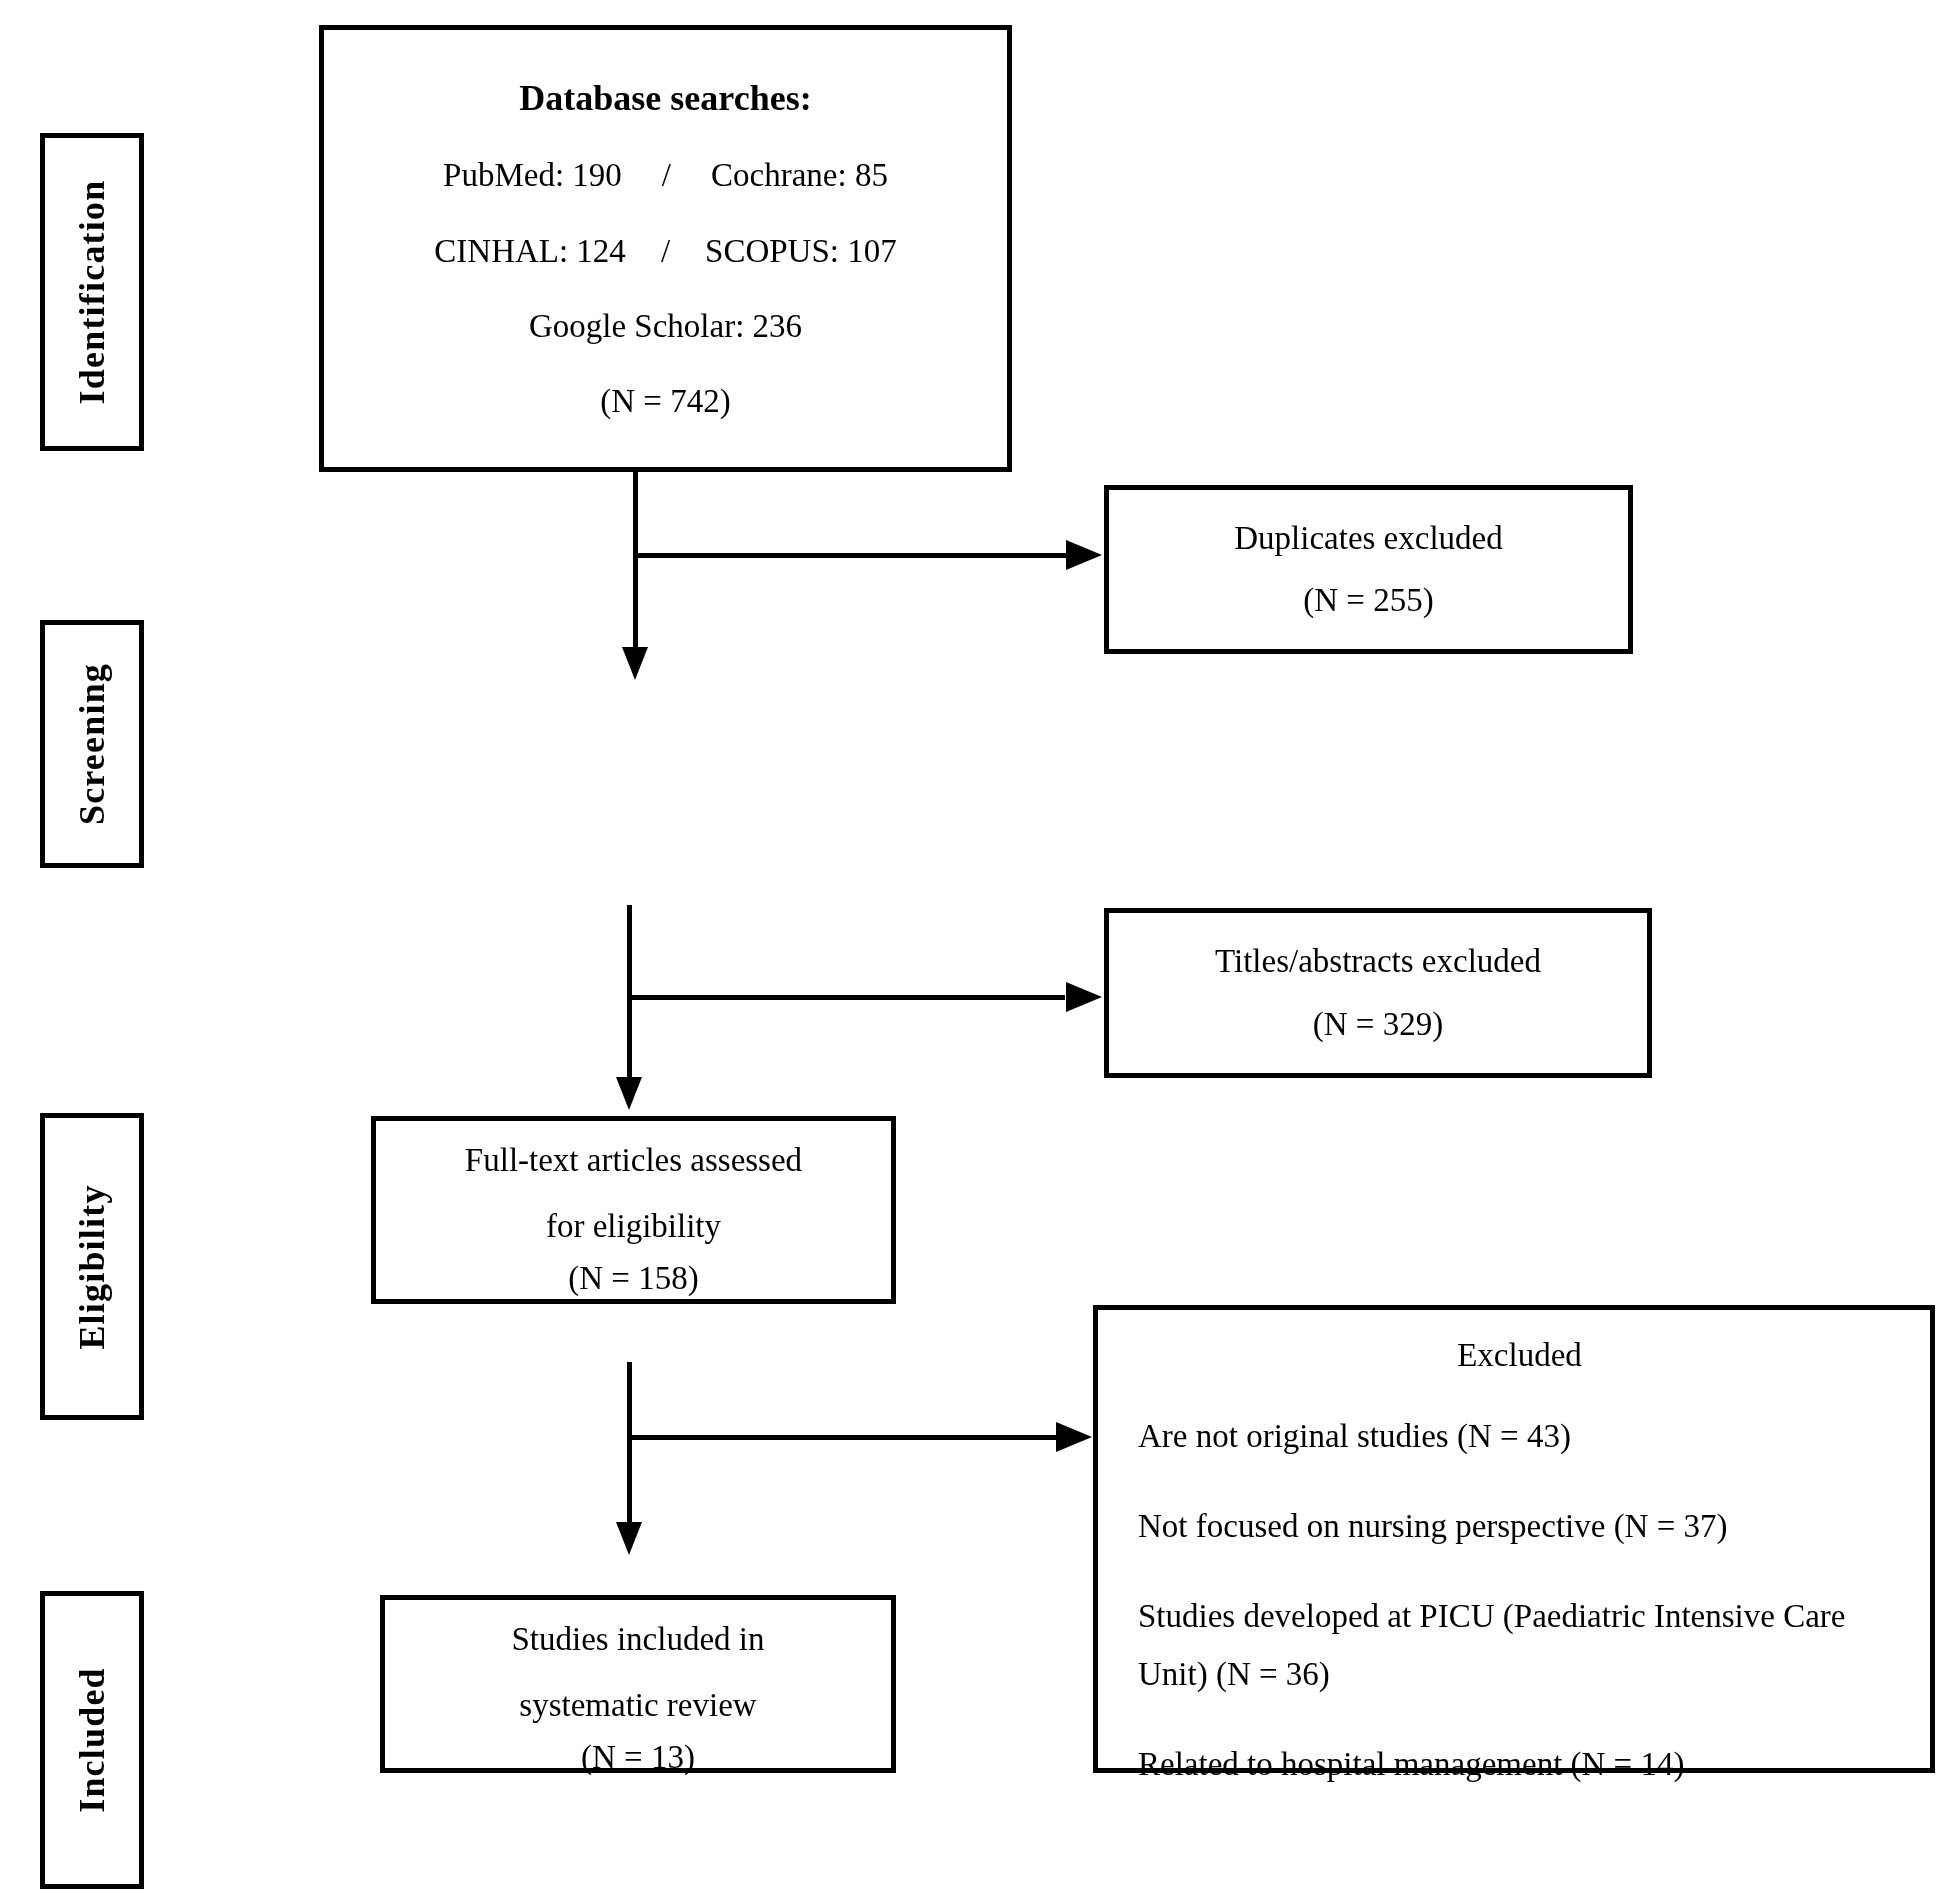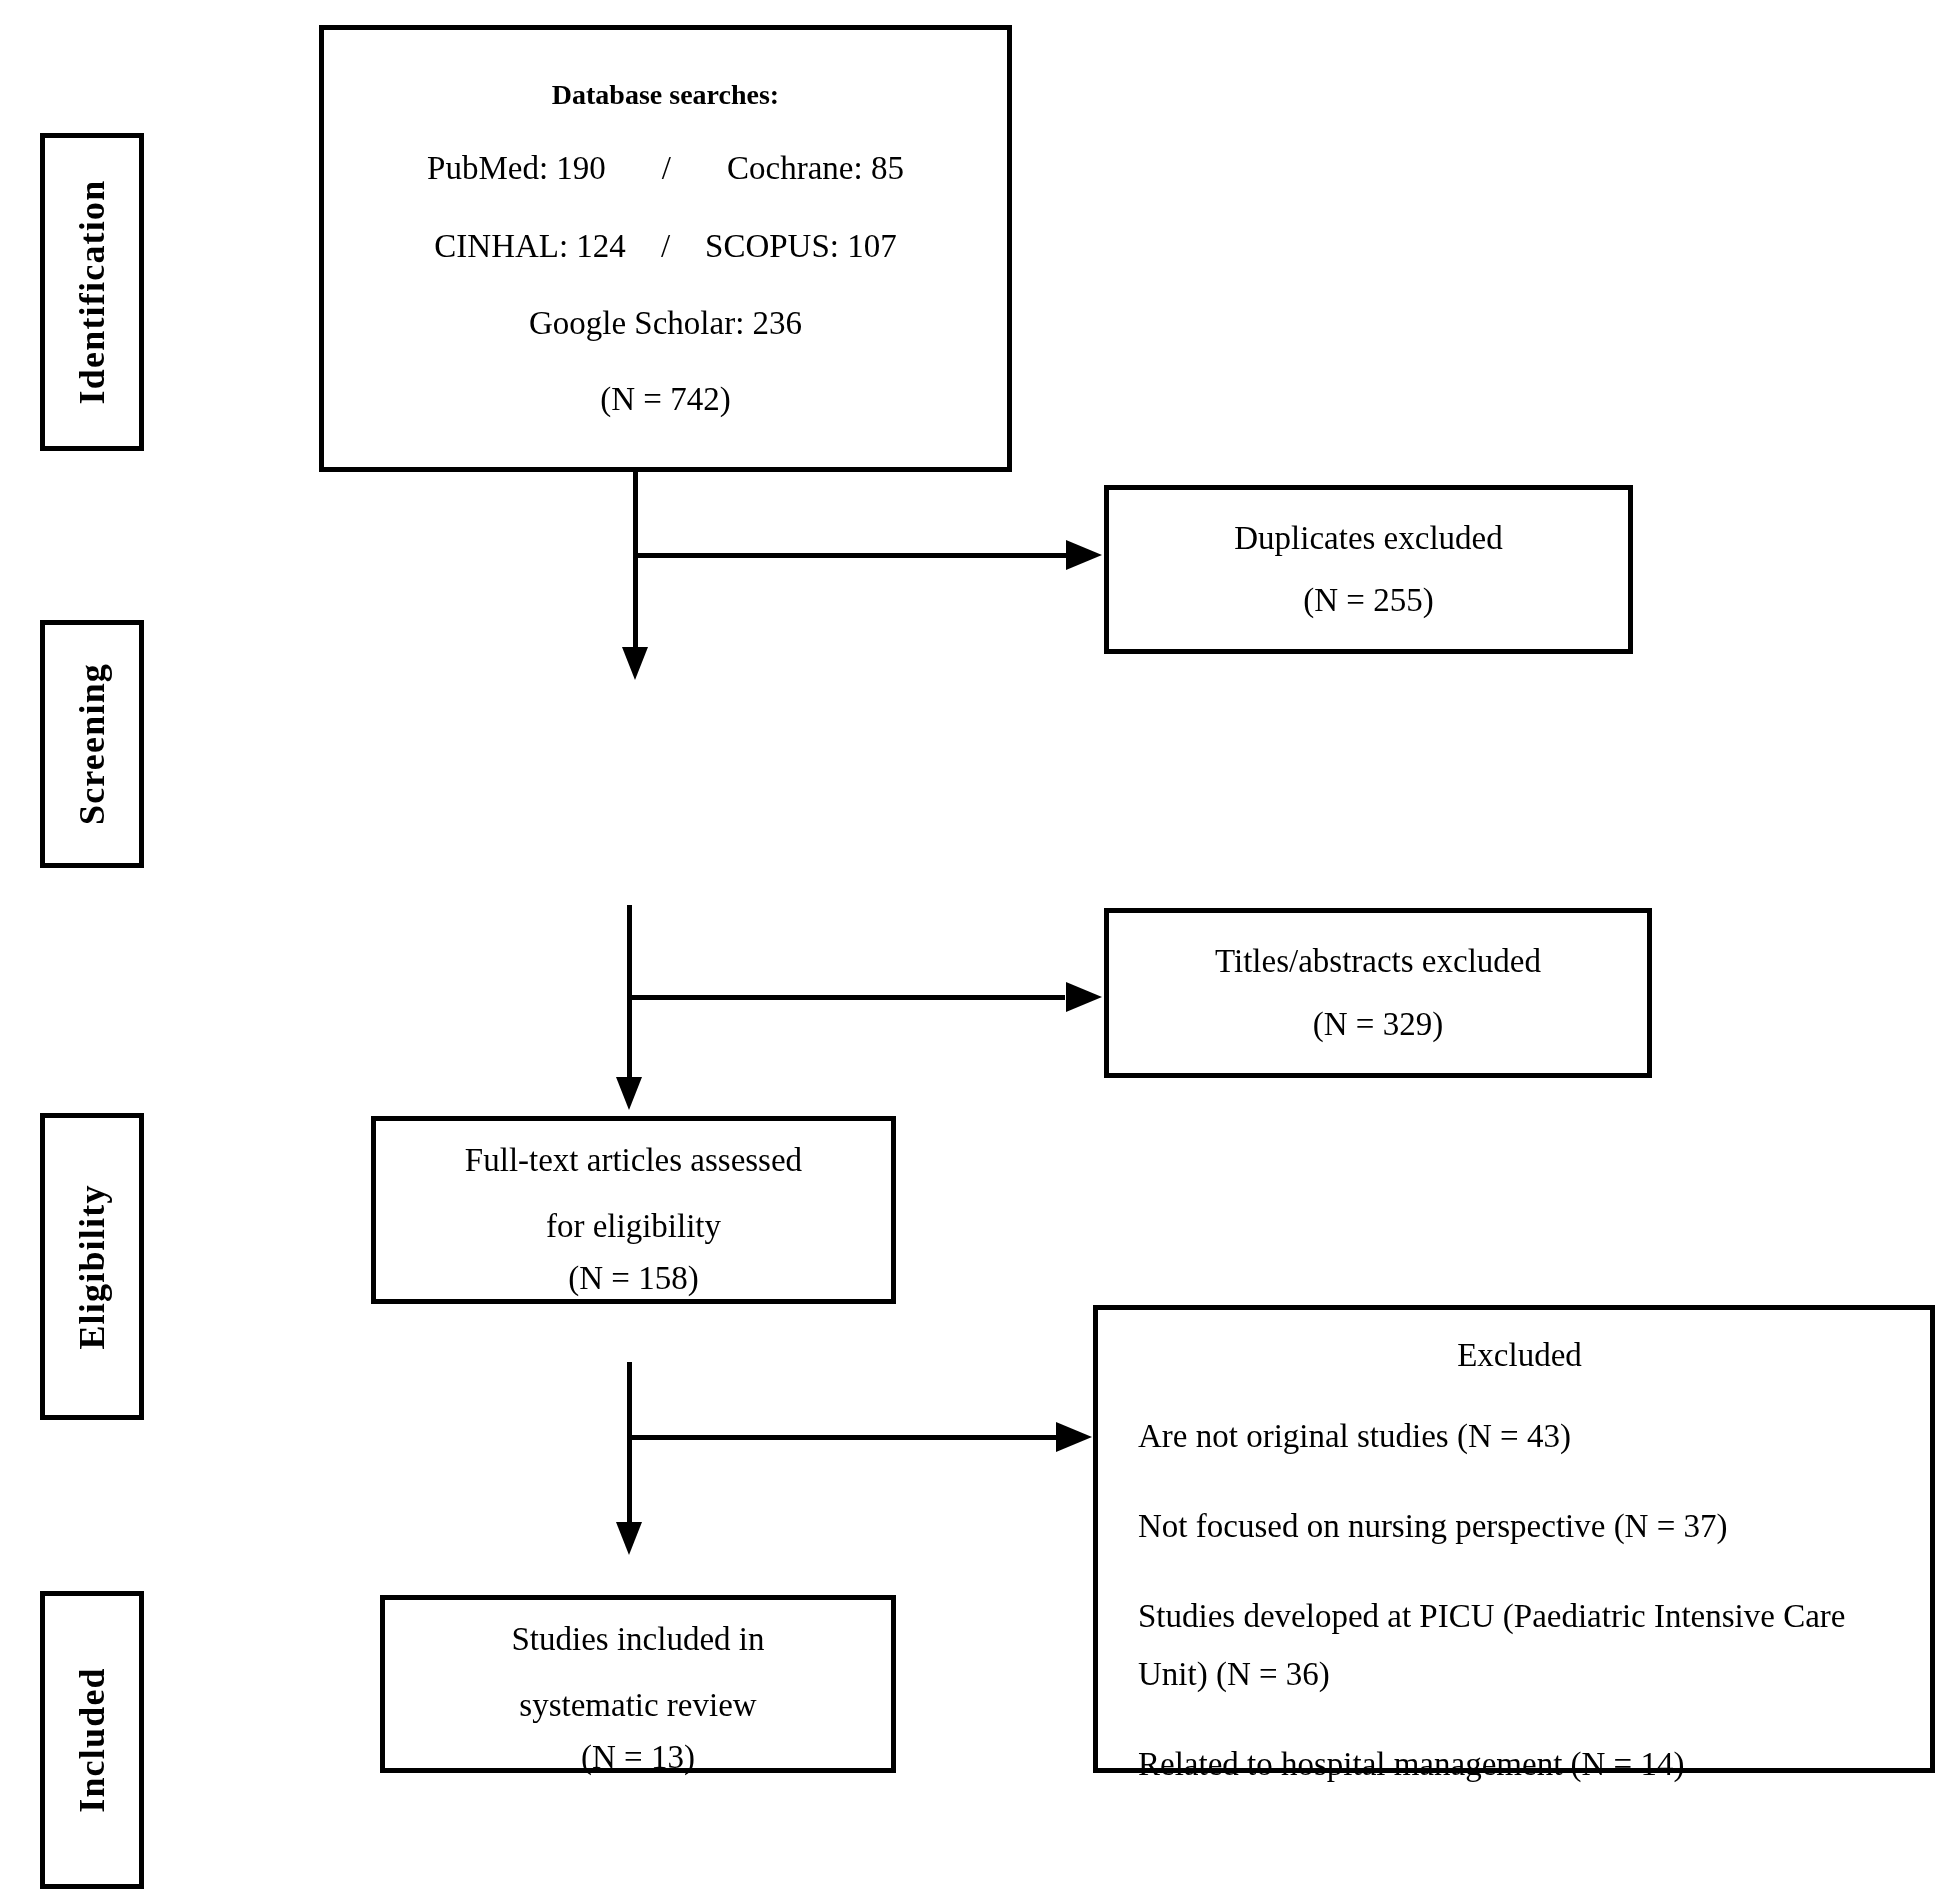--- a/index.html
+++ b/index.html
@@ -40,22 +40,22 @@
     top: 50%;
     left: 50%;
     transform: translate(-50%, -50%) rotate(-90deg);
     white-space: nowrap;
     font-weight: bold;
     font-size: 36px;
     letter-spacing: 1.2px;
   }
 
   
-  .db-title { font-weight: bold; font-size: 28px; text-align: right; }
-  .db-row { display: flex; justify-content: center; gap: 56px; }
+  .db-title { font-weight: bold; font-size: 36px; text-align: right; }
+  .db-row { display: flex; justify-content: center; gap: 40px; }
 
   .two-line { line-height: 2.0; }
   .count-line { line-height: 1.2; }
 
   
   .box.reasons {
     display: block;
     text-align: left;
     padding: 16px 29px 0 40px;
     line-height: 58px;

